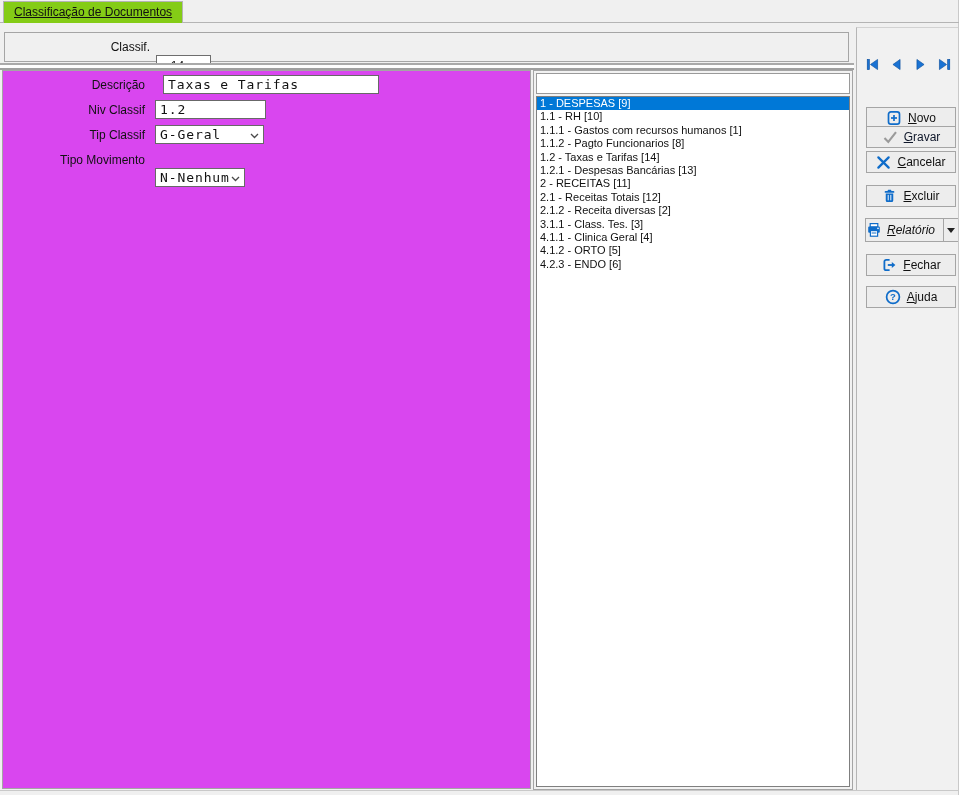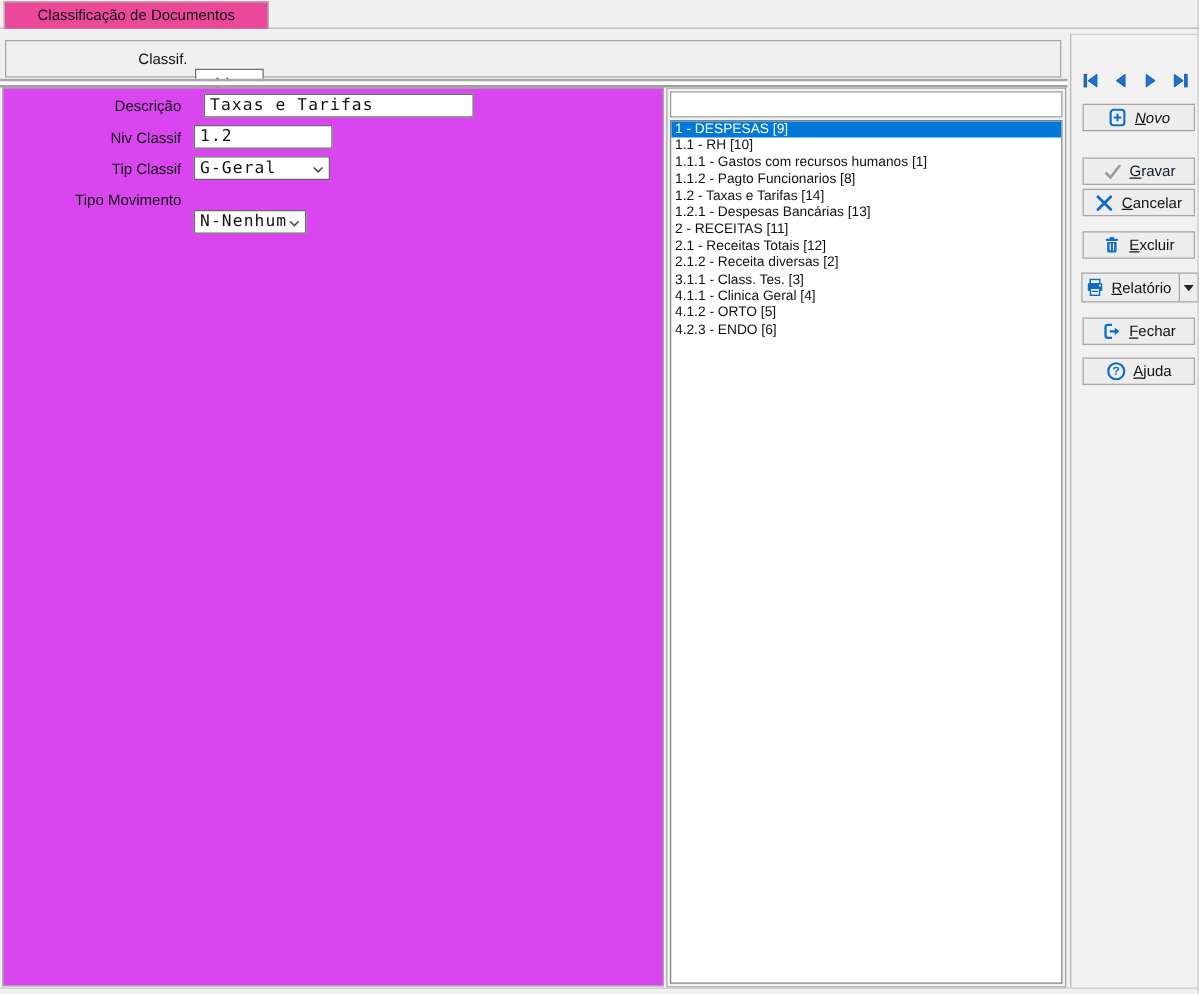--- a/index.html
+++ b/index.html
@@ -9,22 +9,22 @@
     background: #f0f0f0;
     font-family: "Liberation Sans", sans-serif;
     font-size: 12px;
     color: #111;
     overflow: hidden;
   }
   
   .tabline { position:absolute; left:0; top:22px; width:959px; height:1px; background:#b4b4b4; z-index:1; }
   .tab {
     position:absolute; left:3px; top:1px; height:22px; z-index:2;
-    background:#ec4899; border:1px solid #b4b4b4; border-bottom:none;
-    padding:0 26px; line-height:20px; white-space:nowrap;
+    background:#84cc16; border:1px solid #b4b4b4; border-bottom:none;
+    padding:0 10px; line-height:20px; white-space:nowrap;text-decoration:underline;
   }
   
   .toppanel {
     position:absolute; left:4px; top:32px; width:845px; height:30px;
     border:1px solid #a5a5a5; background:#f0f0f0;
   }
   .tp-label { position:absolute; left:0; top:0; width:145px; height:100%;
     display:flex; align-items:center; justify-content:flex-end; }
   .combo {
     position:absolute; background:#fff; border:1px solid #6e6e6e;
@@ -79,21 +79,21 @@
   .nav span { display:inline-flex; cursor:default; }
   .btn {
     position:absolute; left:9px; width:90px; height:22px;
     background:#ededed; border:1px solid #a5a5a5;
     display:flex; align-items:center; justify-content:center; gap:6px;
     font-size:12px; color:#111; cursor:default; white-space:nowrap;
   }
   .btn .u { text-decoration:underline; }
   .btn.disabled { color:#0f172a; }
   .btn.split { left:8px; width:94px; padding:0; justify-content:flex-start; }
-  .split-main { width:77px; height:100%; display:flex; align-items:center; justify-content:flex-end; gap:5px; }
+  .split-main { width:77px; height:100%; display:flex; align-items:center; justify-content:flex-start; gap:5px;font-style:italic; }
   .split-arrow { width:16px; height:100%; border-left:1px solid #a5a5a5;
     display:flex; align-items:center; justify-content:center; }
   
   .right-edge { position:absolute; right:0; top:0; width:1px; height:795px; background:#c9c9c9; }
   .bottom-edge { position:absolute; left:0; top:790px; width:959px; height:1px; background:#c9c9c9; }
 </style>
 </head>
 <body>
 
 <div class="tabline"></div>
@@ -180,21 +180,21 @@
         </svg>
     </span>
     <span>
       <svg width="15" height="15" viewBox="0 0 16 16">
           <polygon points="2.6,2.6 10.2,8 2.6,13.4" fill="#1a73d4" stroke="#0b4f9e" stroke-width="0.7"></polygon>
           <rect x="11.4" y="2.6" width="2.2" height="10.8" fill="#1a73d4" stroke="#0b4f9e" stroke-width="0.7"></rect>
         </svg>
     </span>
   </div>
 
-  <div class="btn" style="top:55px;font-style:italic;">
+  <div class="btn" style="top:79px;">
     <svg width="16" height="16" viewBox="0 0 16 16">
         <rect x="2.5" y="1.8" width="11" height="12.4" rx="2.4" fill="none" stroke="#0f6cc9" stroke-width="1.7"></rect>
         <line x1="8" y1="5" x2="8" y2="11" stroke="#0f6cc9" stroke-width="1.7"></line>
         <line x1="5" y1="8" x2="11" y2="8" stroke="#0f6cc9" stroke-width="1.7"></line>
       </svg>
     <span><span class="u">N</span><span>ovo</span></span>
   </div>
 
   <div class="btn disabled" style="top:98px;">
     <svg width="16" height="16" viewBox="0 0 16 16">

